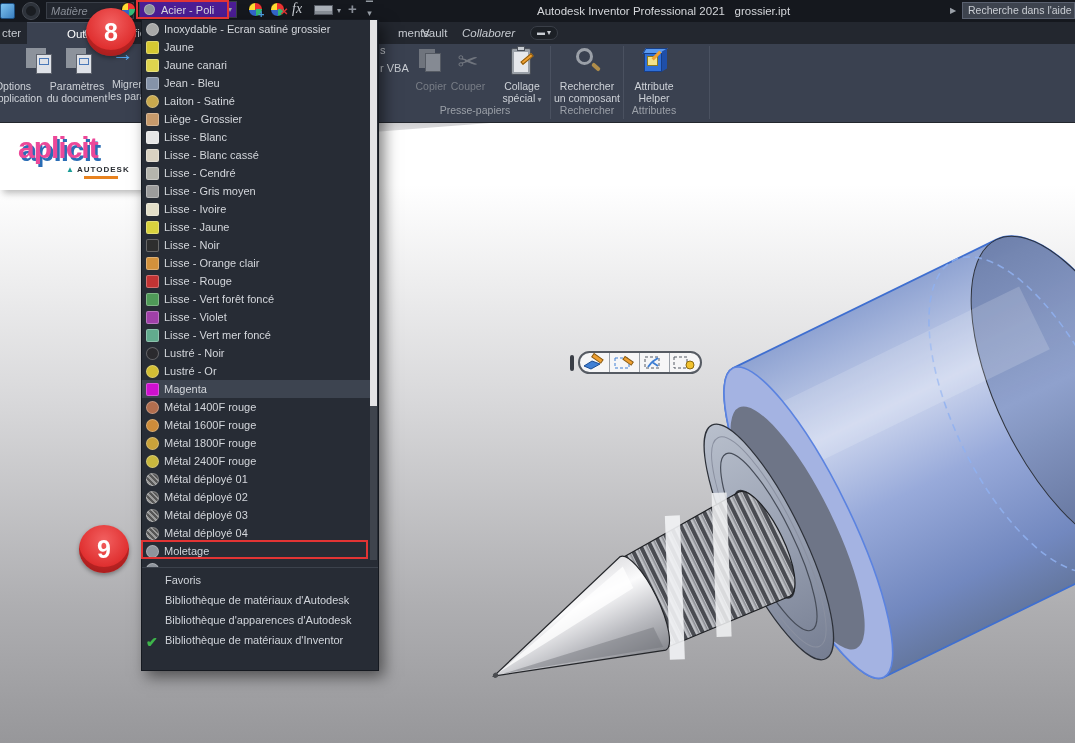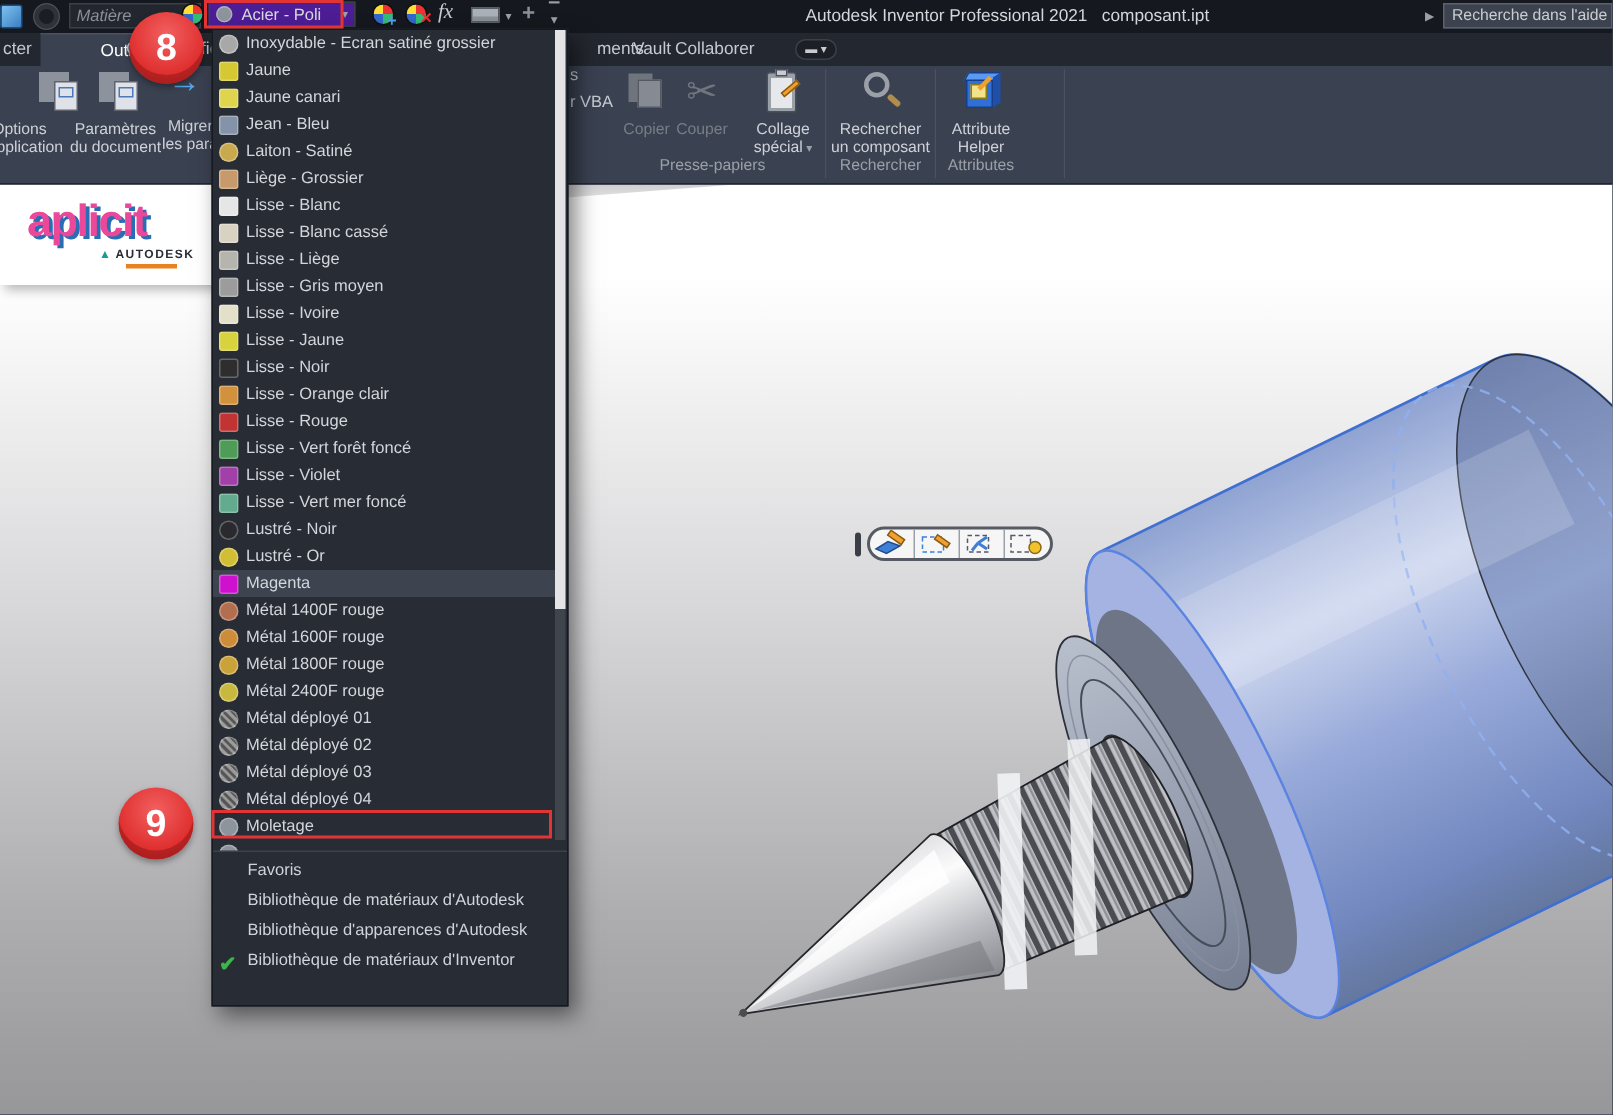--- a/index.html
+++ b/index.html
@@ -245,21 +245,21 @@
   <div class="grp-label" style="left:626px;width:56px;">Attributes</div>
 </div>
 
 <div id="tabrow">
   <span class="tab" style="left:-4px;">cter</span>
   <span class="tab active" style="left:27px;">Outils</span>
   <span class="tab" style="left:78px;">Ge</span>
   <span class="tab" style="left:128px;">fic</span>
   <span class="tab" style="left:392px;">ments</span>
   <span class="tab" style="left:416px;">Vault</span>
-  <span class="tab" style="left:444px;">Collaborer</span>
+  <span class="tab" style="left:456px;font-style:italic;">Collaborer</span>
   <span class="abs" style="left:530px;top:4px;width:28px;height:14px;background:#1c2026;border:1px solid #3a3f48;border-radius:7px;color:#c8ccd2;font-size:8px;text-align:center;line-height:12px;">▬ ▾</span>
 </div>
 
 <div id="titlebar">
   <div class="abs" style="left:0;top:3px;width:15px;height:16px;background:linear-gradient(135deg,#7ec3f0,#3a7fc0);border:1px solid #1d4e80;border-radius:2px;"></div>
   <div class="abs" style="left:22px;top:2px;width:18px;height:18px;border-radius:50%;background:#1a1d22;border:1px solid #4a4f58;box-shadow:inset 0 0 0 3px #2e333b;"></div>
   <div class="combo abs" style="left:46px;top:2px;width:88px;">
     <span class="qat-italic">Matière</span>
     <span class="chev" style="margin-left:auto;">▾</span>
   </div>
@@ -273,21 +273,21 @@
       <span class="abs" style="left:9px;top:5px;color:#4da3e8;font-size:11px;font-weight:bold;">+</span>
     </div>
   <div class="wheel abs" style="left:270px;top:2px;">
       <span class="abs" style="left:9px;top:3px;color:#e23434;font-size:10px;font-weight:bold;">✕</span>
     </div>
   <span class="abs" style="left:292px;top:1px;color:#c8ccd2;font-size:14px;font-style:italic;font-family:'Liberation Serif',serif;">fx</span>
   <span class="abs" style="left:314px;top:5px;width:19px;height:10px;background:#aab0b8;border:1px solid #555a63;box-shadow:inset 0 -3px 0 #8a9098;"></span>
   <span class="chev abs" style="left:337px;top:6px;">▾</span>
   <span class="abs" style="left:348px;top:0px;color:#8a8f98;font-size:15px;font-weight:bold;">+</span>
   <span class="abs" style="left:366px;top:3px;color:#9aa0a8;font-size:9px;line-height:7px;text-align:center;">▔<br>▾</span>
-  <span id="title-text"><span>Autodesk Inventor Professional 2021</span>&nbsp;&nbsp;&nbsp;<span>composant.ipt</span></span>
+  <span id="title-text"><span>Autodesk Inventor Professional 2021</span>&nbsp;&nbsp;&nbsp;<span>grossier.ipt</span></span>
   <span class="abs" style="left:950px;top:6px;color:#9aa0a8;font-size:8px;">▶</span>
   <div id="help-search">Recherche dans l'aide e</div>
 </div>
 
 <div id="dd-panel">
   <div id="dd-list" style="position:relative;">
       <div class="dd-row">
         <span class="swatch sphere" style="background-color: rgb(168, 168, 168);"></span>
         <span>Inoxydable - Ecran satiné grossier</span>
       </div>
@@ -314,21 +314,21 @@
       <div class="dd-row">
         <span class="swatch square" style="background-color: rgb(230, 230, 230);"></span>
         <span>Lisse - Blanc</span>
       </div>
       <div class="dd-row">
         <span class="swatch square" style="background-color: rgb(217, 210, 194);"></span>
         <span>Lisse - Blanc cassé</span>
       </div>
       <div class="dd-row">
         <span class="swatch square" style="background-color: rgb(181, 181, 173);"></span>
-        <span>Lisse - Liège</span>
+        <span>Lisse - Cendré</span>
       </div>
       <div class="dd-row">
         <span class="swatch square" style="background-color: rgb(156, 156, 156);"></span>
         <span>Lisse - Gris moyen</span>
       </div>
       <div class="dd-row">
         <span class="swatch square" style="background-color: rgb(227, 223, 201);"></span>
         <span>Lisse - Ivoire</span>
       </div>
       <div class="dd-row">

